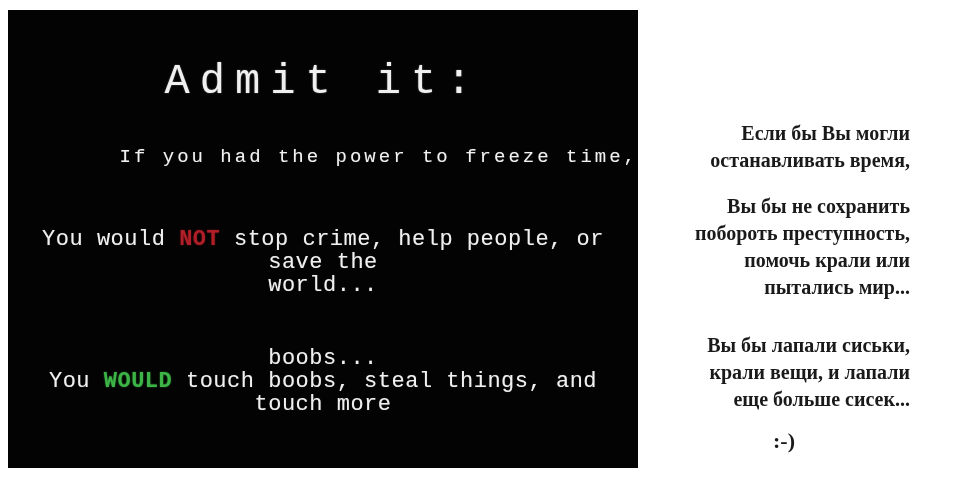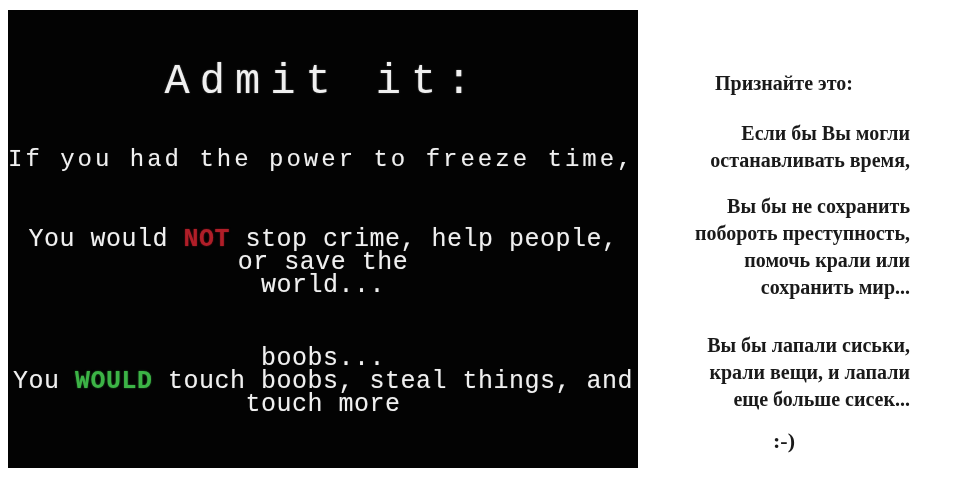--- a/index.html
+++ b/index.html
@@ -36,32 +36,32 @@
     font-size: 42px;
     letter-spacing: 10px;
     white-space: nowrap;
     text-shadow: 0 0 2px rgba(255,255,255,0.35);
   }
   .meme-premise {
     position: absolute;
     top: 136px;
     left: 0;
     width: 100%;
-    text-align: left;
-    font-size: 24px;
+    text-align: right;
+    font-size: 19px;
     letter-spacing: 3px;
     white-space: nowrap;
     text-shadow: 0 0 1px rgba(255,255,255,0.3);
   }
   .meme-block {
     position: absolute;
     left: 0;
     width: 100%;
     text-align: center;
-    font-size: 25px;
+    font-size: 22px;
     letter-spacing: 0.5px;
     line-height: 23px;
     text-shadow: 0 0 1px rgba(255,255,255,0.3);
   }
   .meme-block.not-block   { top: 218px; }
   .meme-block.would-block { top: 337px; }
   .hl-not {
     color: var(--not-red, #b01e28);
     font-weight: bold;
     text-shadow: 0 0 2px rgba(176,30,40,0.6);
@@ -126,32 +126,31 @@
       <div>world...</div>
     </div>
 
     <div class="meme-block would-block">
       <div>boobs...</div>
       <div><span>You </span><span class="hl-would">WOULD</span><span> touch boobs, steal things, and touch more</span></div>
     </div>
   </div>
 
   <div class="translation-col">
-    <div class="tr-title">Признайте это:</div>
 
     <div class="tr-para p1">
       <div>Если бы Вы могли</div>
       <div>останавливать время,</div>
     </div>
 
     <div class="tr-para p2">
       <div>Вы бы не сохранить</div>
       <div>побороть преступность,</div>
       <div>помочь крали или</div>
-      <div>сохранить мир...</div>
+      <div>пытались мир...</div>
     </div>
 
     <div class="tr-para p3">
       <div>Вы бы лапали сиськи,</div>
       <div>крали вещи, и лапали</div>
       <div>еще больше сисек...</div>
     </div>
 
     <div class="tr-smiley">:-)</div>
   </div>

